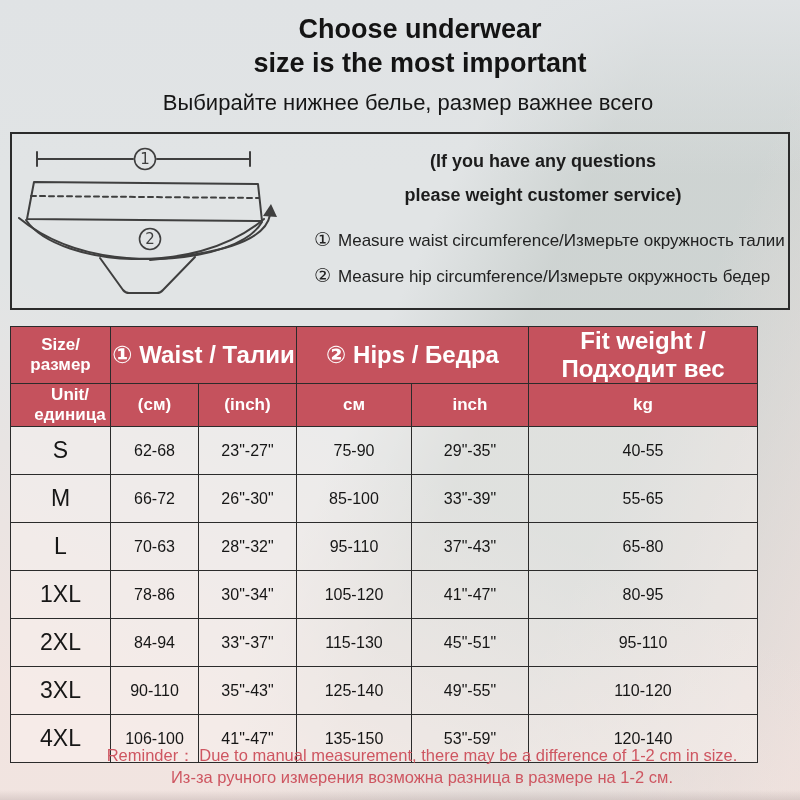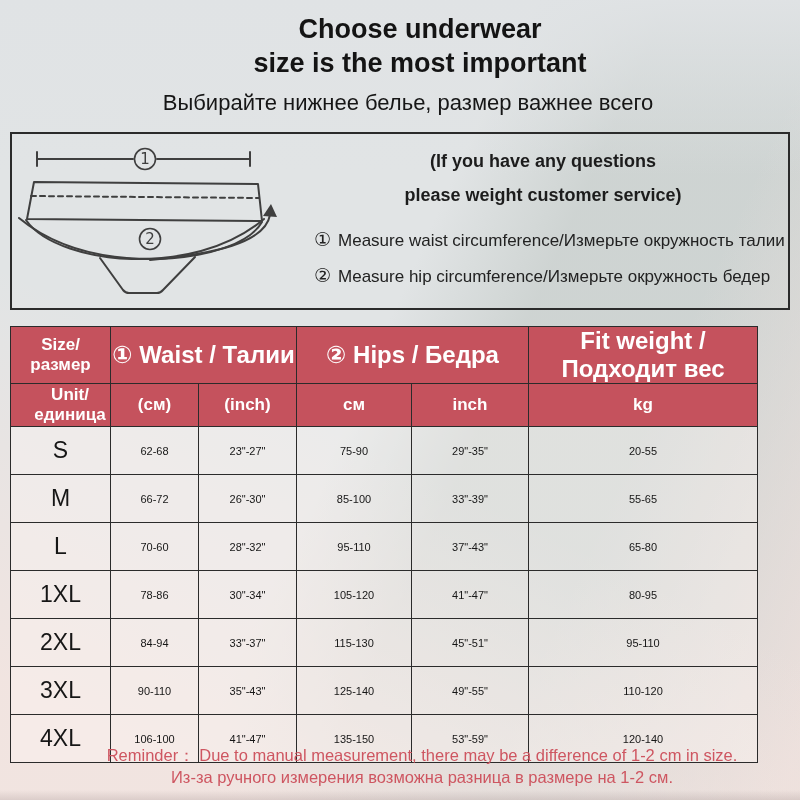--- a/index.html
+++ b/index.html
@@ -41,21 +41,21 @@
   
   table.size-table { position:absolute; left:10px; top:326px; width:748px;
     border-collapse:collapse; table-layout:fixed; }
   .size-table th, .size-table td { border:1.5px solid var(--border-dark,#2b2b2b);
     text-align:center; vertical-align:middle; padding:0; overflow:hidden; }
   .size-table thead th { background:var(--header-red,#c5525d); color:#ffffff;
     font-weight:bold; height:42px; font-size:24px; }
   .size-table thead th.size-h { font-size:17px; }
   .size-table thead th.unit-h { font-size:15px;padding-left:19px; }
   .size-table thead tr.h2 th { font-size:17px; }
-  .size-table tbody td { height:47px; font-size:11px; color:#161616;
+  .size-table tbody td { height:47px; font-size:16px; color:#161616;
     background:rgba(255,250,246,0.35); }
   .size-table tbody td.size-cell { font-size:23px; }
   .c1{width:100px} .c2{width:88px} .c3{width:98px} .c4{width:115px} .c5{width:117px}
 
   
   .reminder { position:absolute; left:0; top:744px; width:100%; text-align:center;
     color:var(--reminder-red,#ce5661); font-size:16.5px; line-height:22px;padding-left:22px; }
 </style>
 </head>
 <body>
@@ -132,33 +132,33 @@
         <th>kg</th>
       </tr>
     </thead>
     <tbody>
       <tr>
         <td class="size-cell">S</td>
         <td>62-68</td>
         <td>23"-27"</td>
         <td>75-90</td>
         <td>29"-35"</td>
-        <td>20-55</td>
+        <td>40-55</td>
       </tr>
       <tr>
         <td class="size-cell">M</td>
         <td>66-72</td>
         <td>26"-30"</td>
         <td>85-100</td>
         <td>33"-39"</td>
         <td>55-65</td>
       </tr>
       <tr>
         <td class="size-cell">L</td>
-        <td>70-60</td>
+        <td>70-63</td>
         <td>28"-32"</td>
         <td>95-110</td>
         <td>37"-43"</td>
         <td>65-80</td>
       </tr>
       <tr>
         <td class="size-cell">1XL</td>
         <td>78-86</td>
         <td>30"-34"</td>
         <td>105-120</td>

